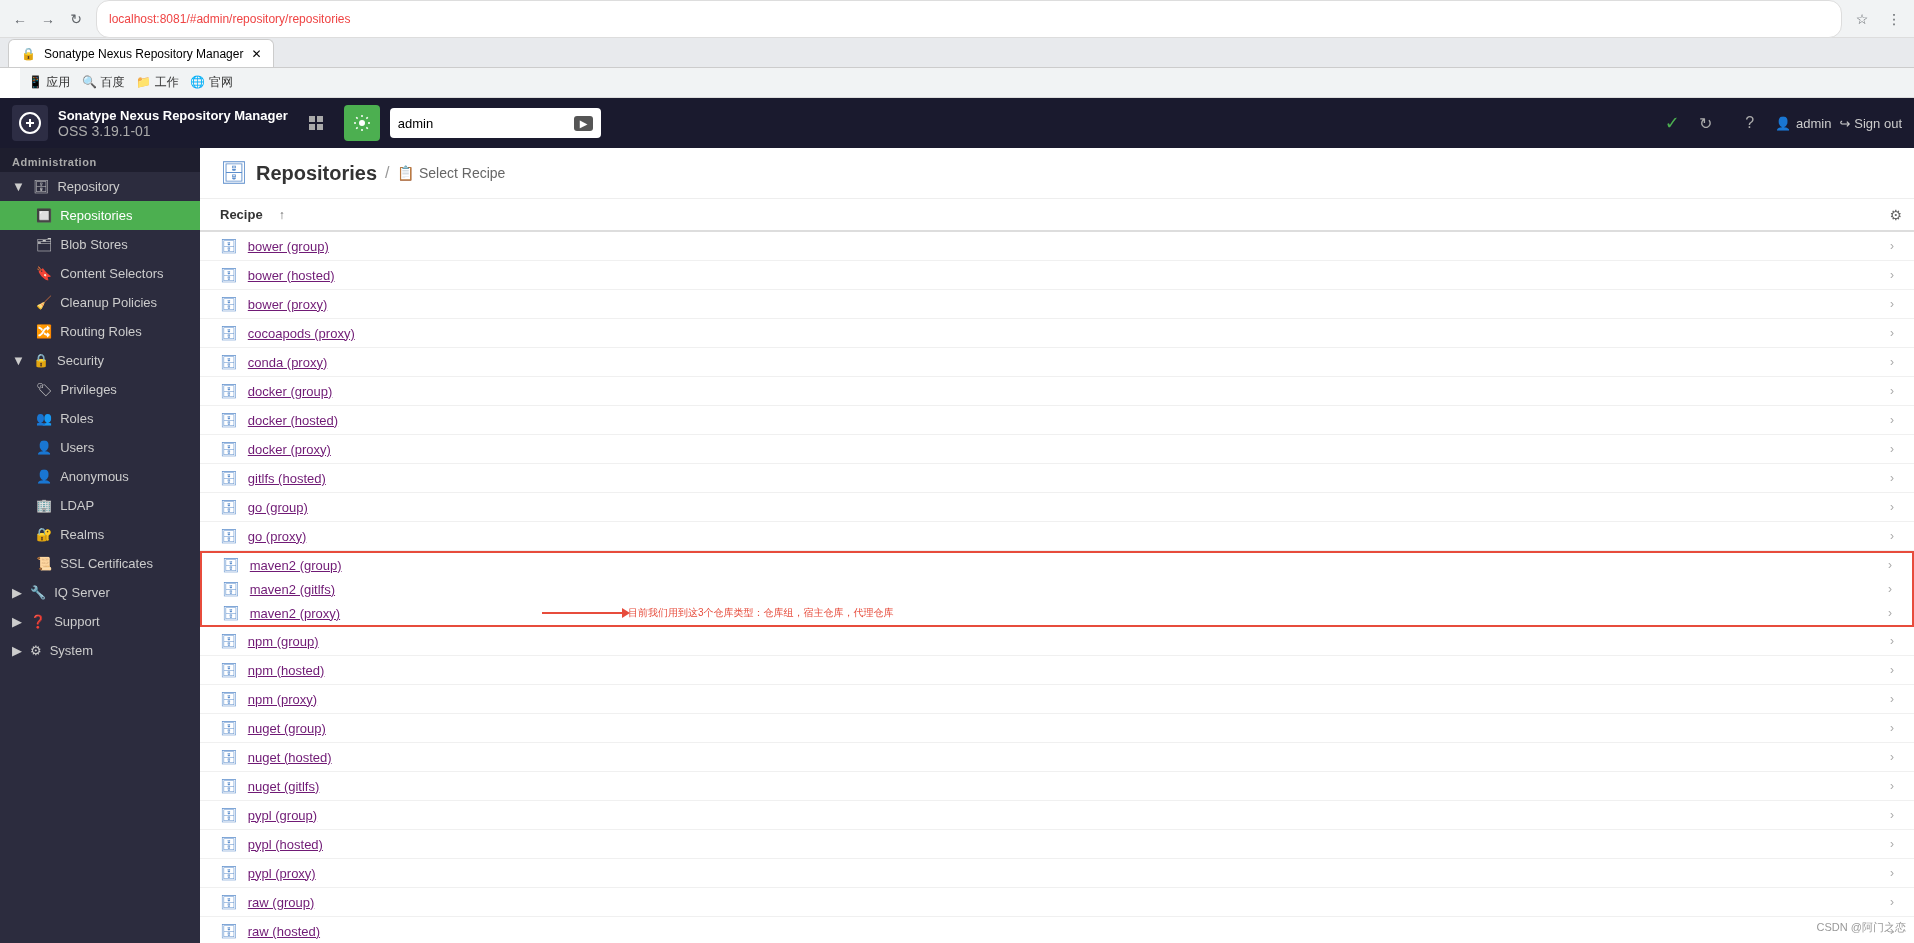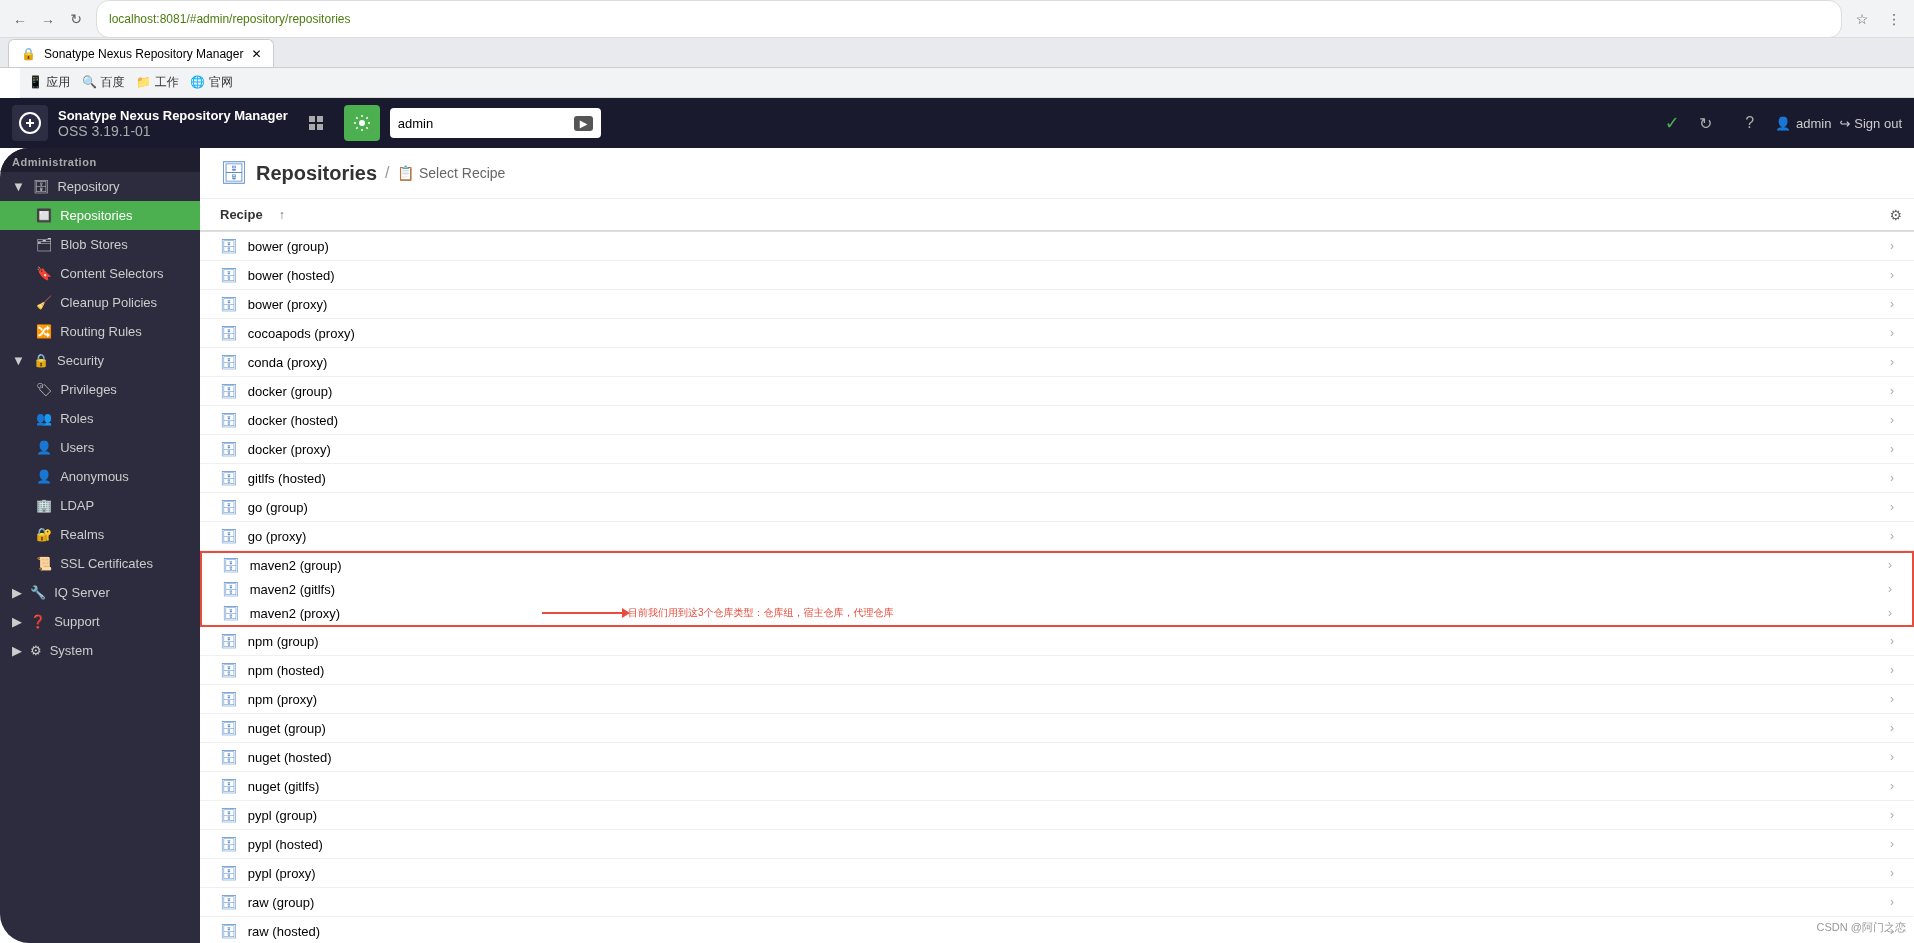--- a/index.html
+++ b/index.html
@@ -16,21 +16,21 @@
       gap: 8px;
     }
     .nav-buttons { display: flex; gap: 4px; align-items: center; }
     .nav-btn {
       width: 24px; height: 24px; border: none; background: none;
       cursor: pointer; border-radius: 50%; display: flex; align-items: center; justify-content: center;
       color: #5f6368; font-size: 14px;
     }
     .address-bar {
       flex: 1; height: 38px; border: 1px solid #ddd; border-radius: 13px;
-      background: #fff; padding: 0 12px; font-size: 12px; color: #4d7c0f;
+      background: #fff; padding: 0 12px; font-size: 12px; color: #ef4444;
       display: flex; align-items: center;
     }
     .browser-tabs {
       background: #e8eaed;
       height: 30px;
       display: flex;
       align-items: flex-end;
       padding: 0 8px;
       border-bottom: 1px solid #ccc;
     }
@@ -111,21 +111,20 @@
     .signout-btn {
       color: #ccc; font-size: 13px; background: none; border: none; cursor: pointer;
       display: flex; align-items: center; gap: 4px;
     }
 
     
     .main-area {
       display: flex;
       flex: 1;
       overflow: hidden;
-      border-radius: 29px;
     }
 
     
     .sidebar {
       width: 200px;
       background: #2c2c3e;
       color: #ccc;
       overflow-y: auto;
       flex-shrink: 0;
     }
@@ -212,21 +211,21 @@
     }
     .table-row {
       display: flex;
       align-items: center;
       padding: 6px 20px;
       border-bottom: 1px solid #f0f0f0;
       cursor: pointer;
       position: relative;
     }
     .row-icon { color: #5c8ecc; font-size: 14px; margin-right: 10px; }
-    .row-text { flex: 1; font-size: 13px; color: #000000; }
+    .row-text { flex: 1; font-size: 13px; color: #701a75; text-decoration: underline; }
     .row-chevron { color: #aaa; font-size: 12px; }
 
     
     .watermark {
       position: fixed;
       bottom: 8px;
       right: 8px;
       font-size: 11px;
       color: #999;
     }
@@ -330,21 +329,21 @@
       <div class="sidebar-item sidebar-indent">
         <span>🔖</span>
         <span>Content Selectors</span>
       </div>
       <div class="sidebar-item sidebar-indent">
         <span>🧹</span>
         <span>Cleanup Policies</span>
       </div>
       <div class="sidebar-item sidebar-indent">
         <span>🔀</span>
-        <span>Routing Rules</span>
+        <span>Routing Roles</span>
       </div>
 
       <div class="sidebar-group">
         <span>▼</span>
         <span>🔒</span>
         <span>Security</span>
       </div>
       <div class="sidebar-item sidebar-indent">
         <span>🏷</span>
         <span>Privileges</span>

